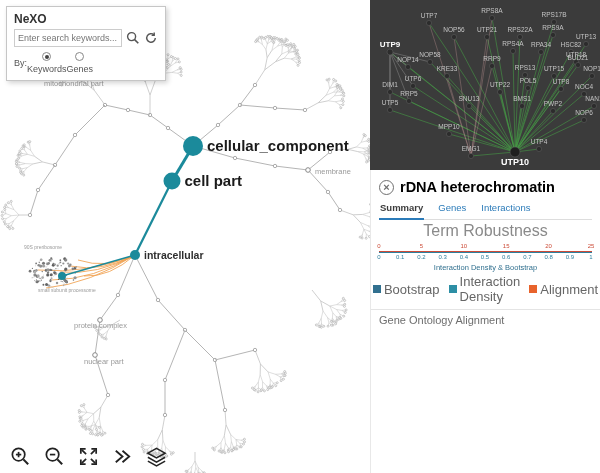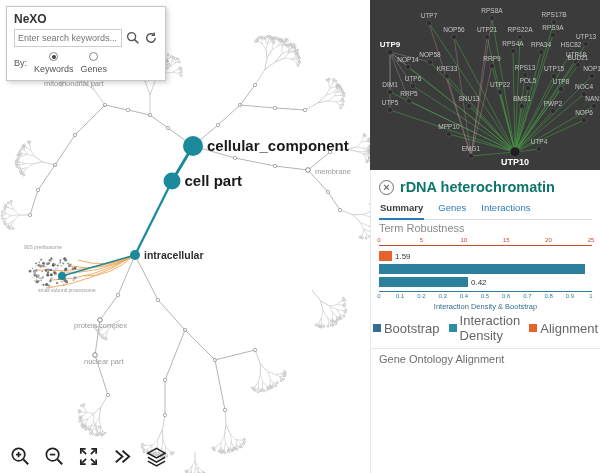--- a/index.html
+++ b/index.html
@@ -7,41 +7,41 @@
   .left{position:relative;width:370px;height:473px;background:#fff;overflow:hidden;}
   #tree-svg{position:absolute;left:0;top:0;}
   text{font-family:"Liberation Sans",sans-serif;}
 
   
   .search-card{position:absolute;left:6px;top:6px;width:160px;background:#fff;border:1px solid #c6c6c6;box-shadow:2px 2px 5px rgba(0,0,0,.18);padding:5px 7px 6px;z-index:5;box-sizing:border-box;}
   .card-title{font-size:12px;font-weight:bold;color:#333;}
   .search-row{display:flex;align-items:center;gap:4px;margin-top:3px;}
   .search-row input{flex:1;min-width:0;font-size:9px;padding:3px 3px;border:1px solid #ccc;color:#666;font-family:"Liberation Sans",sans-serif;outline:none;}
   .icon-btn{display:inline-flex;cursor:pointer;}
-  .by-row{display:flex;align-items:center;gap:7px;margin-top:5px;font-size:9px;color:#555;}
+  .by-row{display:flex;align-items:center;margin-top:5px;font-size:9px;color:#555;}
   .by-row label{display:inline-flex;align-items:center;gap:3px;cursor:pointer;flex-direction:column;}
   .radio{width:9px;height:9px;border:1px solid #888;border-radius:50%;display:inline-block;position:relative;box-sizing:border-box;background:#fff;}
   .radio.sel::after{content:'';position:absolute;left:1.5px;top:1.5px;right:1.5px;bottom:1.5px;background:#444;border-radius:50%;}
 
   
   .toolbar{position:absolute;left:8px;bottom:5px;display:flex;gap:10px;z-index:5;}
   .tool{width:24px;height:24px;display:inline-flex;align-items:center;justify-content:center;cursor:pointer;}
 
   
   .right{display:flex;flex-direction:column;width:230px;height:473px;}
   #net-svg{display:block;background:#3b3b3b;}
   .details{width:230px;height:303px;background:#fff;padding:0 8px;box-sizing:border-box;overflow:hidden;border-left:1px solid #e8e8e8;}
   .details-header{display:flex;align-items:center;gap:6px;padding:9px 0 5px;}
   .close-circ{flex:none;width:15px;height:15px;border:1.6px solid #6f6f6f;border-radius:50%;color:#6f6f6f;font-size:11px;line-height:12px;text-align:center;font-weight:bold;cursor:pointer;box-sizing:border-box;}
-  .details-title{font-size:14.5px;font-weight:bold;color:#0f766e;margin:0;}
+  .details-title{font-size:14.5px;font-weight:bold;color:#000000;margin:0;}
   .tabs{display:flex;gap:13px;border-bottom:1px solid #ddd;}
   .tab{font-size:9.5px;color:#2b7bb9;padding:2px 1px 5px;cursor:pointer;}
   .tab.active{color:#3b3b3b;font-weight:bold;border-bottom:2px solid #2b7bb9;margin-bottom:-1px;}
   .term-id{font-size:10px;color:#555;padding:7px 0 3px;}
-  .sec-label{font-size:11px;color:#8a8a8a;margin:2px 0 3px;text-align:left;}
+  .sec-label{font-size:16px;color:#8a8a8a;margin:2px 0 3px;text-align:center;}
   .sec-label.left{text-align:left;color:#6e6e6e;font-size:11px;}
   .rb-axis{position:relative;height:8px;border-bottom:1px solid #cc4b37;margin-top:1px;}
   .rb-axis span{position:absolute;top:0;transform:translateX(-50%);font-size:6px;color:#cc4b37;}
   .rb-bars{padding:2px 0 1px;}
   .rbar-row{display:flex;align-items:center;height:10px;margin:3px 0;}
   .rbar{height:10px;flex:none;}
   .rbar-val{font-size:8px;color:#333;margin-left:3px;}
   .rb-axisb{position:relative;height:9px;border-top:1px solid #2d7f9e;}
   .rb-axisb span{position:absolute;top:1px;transform:translateX(-50%);font-size:6px;color:#2d7f9e;}
   .axis-title{text-align:center;font-size:7.5px;color:#31708f;margin:1px 0 2px;}
@@ -1526,33 +1526,20 @@
 
       <div class="sec-label">Term Robustness</div>
       <div class="rb-axis" id="rb-top">
           <span style="left: 0px;">0</span>
           <span style="left: 42.4px;">5</span>
           <span style="left: 84.8px;">10</span>
           <span style="left: 127.2px;">15</span>
           <span style="left: 169.6px;">20</span>
           <span style="left: 212px;">25</span>
         </div>
-      <div class="rb-bars" id="rb-bars">
-          <div class="rbar-row">
-            <div class="rbar" style="width: 13px; background: rgb(232, 99, 44);"></div>
-            <span class="rbar-val">1.59</span>
-          </div>
-          <div class="rbar-row">
-            <div class="rbar" style="width: 206px; background: rgb(45, 127, 158);"></div>
-          </div>
-          <div class="rbar-row">
-            <div class="rbar" style="width: 89px; background: rgb(45, 127, 158);"></div>
-            <span class="rbar-val">0.42</span>
-          </div>
-        </div>
       <div class="rb-axisb" id="rb-bottom">
           <span style="left: 0px;">0</span>
           <span style="left: 21.2px;">0.1</span>
           <span style="left: 42.4px;">0.2</span>
           <span style="left: 63.6px;">0.3</span>
           <span style="left: 84.8px;">0.4</span>
           <span style="left: 106px;">0.5</span>
           <span style="left: 127.2px;">0.6</span>
           <span style="left: 148.4px;">0.7</span>
           <span style="left: 169.6px;">0.8</span>

